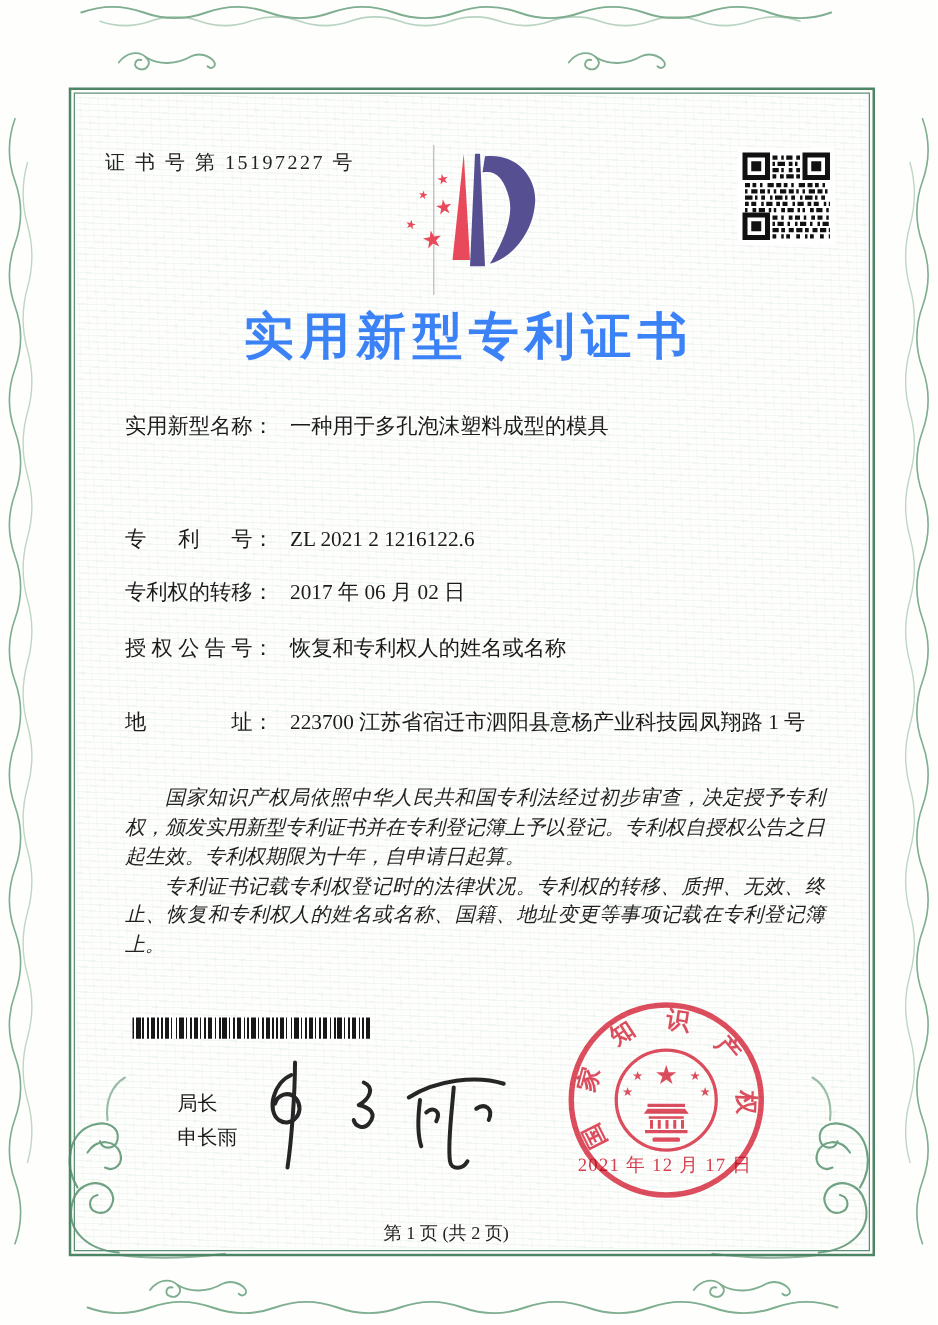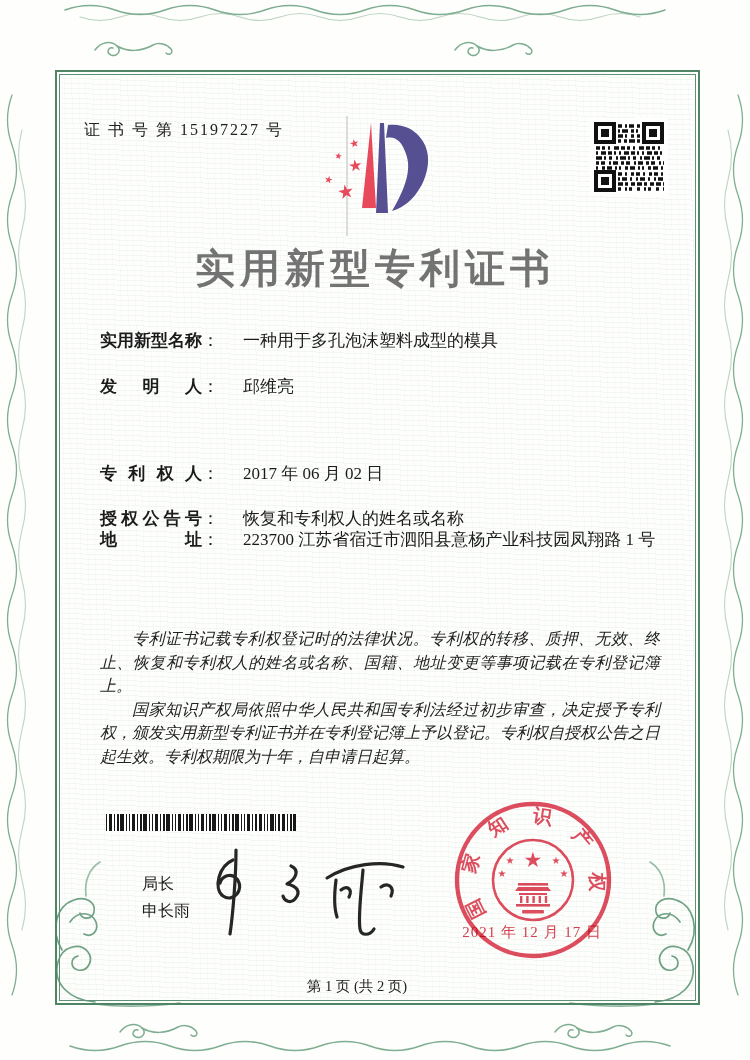--- a/index.html
+++ b/index.html
@@ -10,24 +10,24 @@
   
   .frame{position:absolute;left:55px;top:70px;right:50px;bottom:55px;border:2.5px solid #4e8565;}
   .frame-inner{position:absolute;inset:2px;border:1px solid #5d9074;}
   .frame-texture{position:absolute;inset:4px;
      background:repeating-linear-gradient(2deg,rgba(140,185,155,0.10) 0 1px,rgba(255,255,255,0) 1px 5px),
                 repeating-linear-gradient(88deg,rgba(140,185,155,0.05) 0 1px,rgba(255,255,255,0) 1px 7px);}
   .certno{position:absolute;left:84px;top:120px;font-size:16px;letter-spacing:2px;color:#222;}
   .logo{position:absolute;left:312px;top:110px;}
   .qr{position:absolute;left:590px;top:118px;}
   .title{position:absolute;left:0;right:0;top:241px;text-align:center;font-size:40px;font-weight:bold;
-         letter-spacing:5px;color:#737373;}
+         letter-spacing:5px;color:#3b82f6;}
   .row{position:absolute;left:100px;white-space:nowrap;font-size:17px;color:#1b1b1b;}
-  .flabel{display:inline-block;width:102px;text-align:justify;text-align-last:justify;vertical-align:bottom;font-weight:bold;}
-  .fvalue{margin-left:24px;}
+  .flabel{display:inline-block;width:102px;text-align:justify;text-align-last:justify;vertical-align:bottom;}
+  .fvalue{margin-left:13px;}
   .group2{position:absolute;left:288px;top:0;white-space:nowrap;}
   .group2 .flabel{width:100px;}
   .group2 .fvalue{margin-left:9px;}
   .body-text{position:absolute;left:100px;top:627px;width:560px;font-size:16px;line-height:23.5px;
              font-style:italic;color:#222;text-align:justify;}
   .body-text p{margin:0;text-indent:2em;}
   .barcode{position:absolute;left:106px;top:814px;width:190px;height:17px;
      background:repeating-linear-gradient(90deg,
        #171717 0 1.5px,#fff 1.5px 3px,#171717 3px 6.5px,#fff 6.5px 8px,#171717 8px 9px,#fff 9px 11.5px,
        #171717 11.5px 13px,#fff 13px 14.5px,#171717 14.5px 18px,#fff 18px 20px,#171717 20px 21px,#fff 21px 23px);}
@@ -123,36 +123,36 @@
       <line x1="28" y1="66" x2="74" y2="66" stroke-dasharray="5 2 3 3 4 2"></line>
       <line x1="28" y1="71" x2="74" y2="71" stroke-dasharray="3 4 2 2 3 5"></line>
     </g>
   </svg>
 
   <div class="title">实用新型专利证书</div>
 
   <div class="row" style="top:329px">
     <span class="flabel">实用新型名称</span><span>：</span><span class="fvalue">一种用于多孔泡沫塑料成型的模具</span>
   </div>
-  <div class="row" style="top:375px">
-    <span class="flabel">发明人</span><span>：</span><span class="fvalue">邱维亮</span>
+  <div class="row" style="top:420px">
+    <span class="flabel">专利号</span><span>：</span><span class="fvalue">ZL 2021 2 1216122.6</span>
   </div>
   <div class="row" style="top:462px">
-    <span class="flabel">专利权人</span><span>：</span><span class="fvalue">2017 年 06 月 02 日</span>
+    <span class="flabel">专利权的转移</span><span>：</span><span class="fvalue">2017 年 06 月 02 日</span>
   </div>
   <div class="row" style="top:507px">
     <span class="flabel">授权公告号</span><span>：</span><span class="fvalue">恢复和专利权人的姓名或名称</span>
   </div>
-  <div class="row" style="top:528px">
+  <div class="row" style="top:566px">
     <span class="flabel">地址</span><span>：</span><span class="fvalue">223700 江苏省宿迁市泗阳县意杨产业科技园凤翔路 1 号</span>
   </div>
 
   <div class="body-text">
+    <p>国家知识产权局依照中华人民共和国专利法经过初步审查，决定授予专利权，颁发实用新型专利证书并在专利登记簿上予以登记。专利权自授权公告之日起生效。专利权期限为十年，自申请日起算。</p>
     <p>专利证书记载专利权登记时的法律状况。专利权的转移、质押、无效、终止、恢复和专利权人的姓名或名称、国籍、地址变更等事项记载在专利登记簿上。</p>
-    <p>国家知识产权局依照中华人民共和国专利法经过初步审查，决定授予专利权，颁发实用新型专利证书并在专利登记簿上予以登记。专利权自授权公告之日起生效。专利权期限为十年，自申请日起算。</p>
   </div>
 
   <div class="barcode"></div>
 
   <div class="director">
     <div>局长</div>
     <div>申长雨</div>
   </div>
 
   <svg class="signature" width="235" height="92" viewBox="0 0 235 92">

